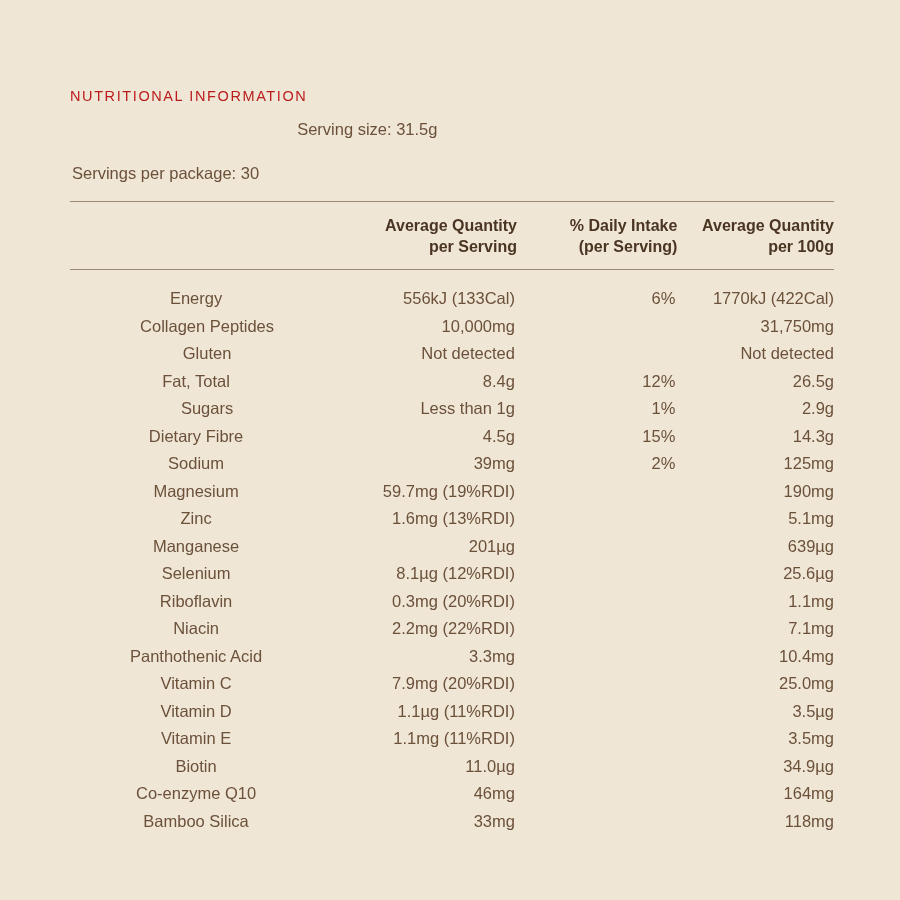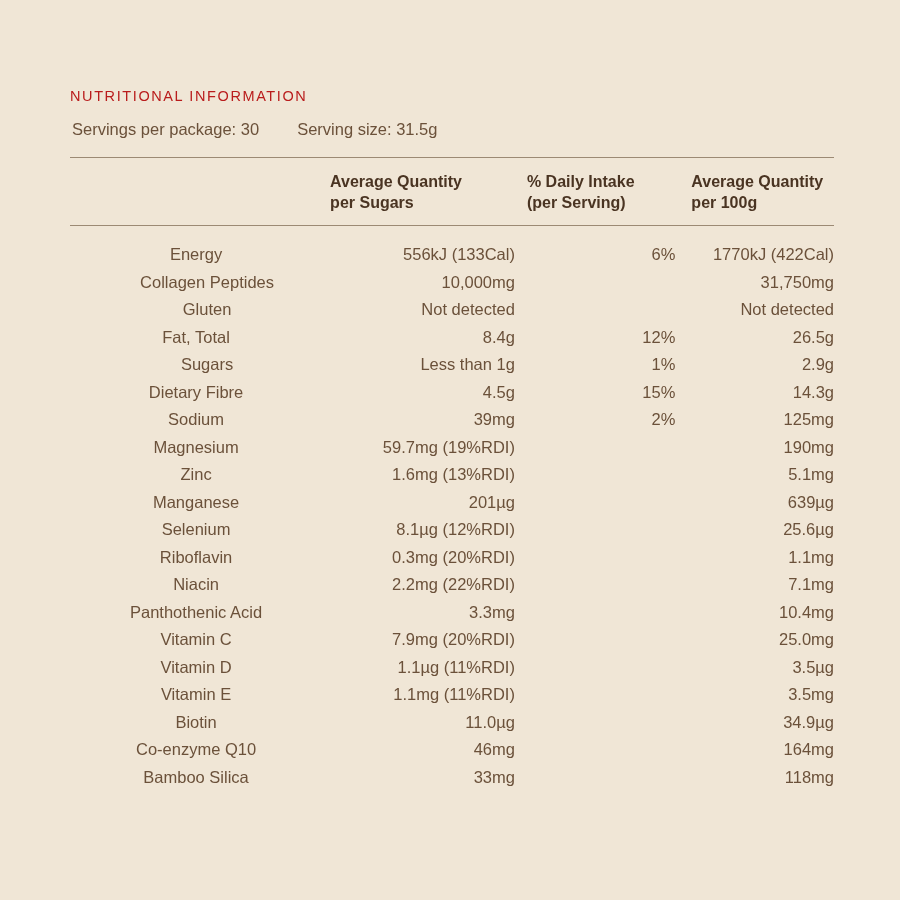--- a/index.html
+++ b/index.html
@@ -29,36 +29,37 @@
   }
   .servings-row {
     display: flex;
     font-size: 16.5px;
     color: #6b513a;
     margin-bottom: 18px;
     padding-left: 2px;
   }
   .servings-row .per-package {
     margin-right: 38px;
+    margin-top: 44px;
   }
   table.nut {
     width: 100%;
     border-collapse: collapse;
     table-layout: fixed;
   }
   table.nut col.c-name  { width: 33.0%; }
   table.nut col.c-serv  { width: 25.5%; }
   table.nut col.c-di    { width: 21.0%; }
   table.nut col.c-100   { width: 20.5%; }
 
   thead th {
     font-size: 16px;
     font-weight: bold;
     color: #4a3422;
-    text-align: left;
+    text-align: right;
     vertical-align: top;
     padding: 13px 0 12px 0;
     line-height: 1.32;
     border-top: 1px solid #9c8a74;
     border-bottom: 1px solid #9c8a74;
   }
   thead th.h-name { border-top-color: #9c8a74; }
   thead th.h-serv { padding-left: 8px; }
   thead th.h-di   { padding-left: 10px; }
   thead th.h-100  { padding-left: 14px; }
@@ -97,21 +98,21 @@
       <col class="c-name">
         <col class="c-serv">
         <col class="c-di">
         <col class="c-100">
     </colgroup>
     <thead>
       <tr>
         <th class="h-name"></th>
         <th class="h-serv">
           <div>Average Quantity</div>
-          <div>per Sugars</div>
+          <div>per Serving</div>
         </th>
         <th class="h-di">
           <div>% Daily Intake</div>
           <div>(per Serving)</div>
         </th>
         <th class="h-100">
           <div>Average Quantity</div>
           <div>per 100g</div>
         </th>
       </tr>

